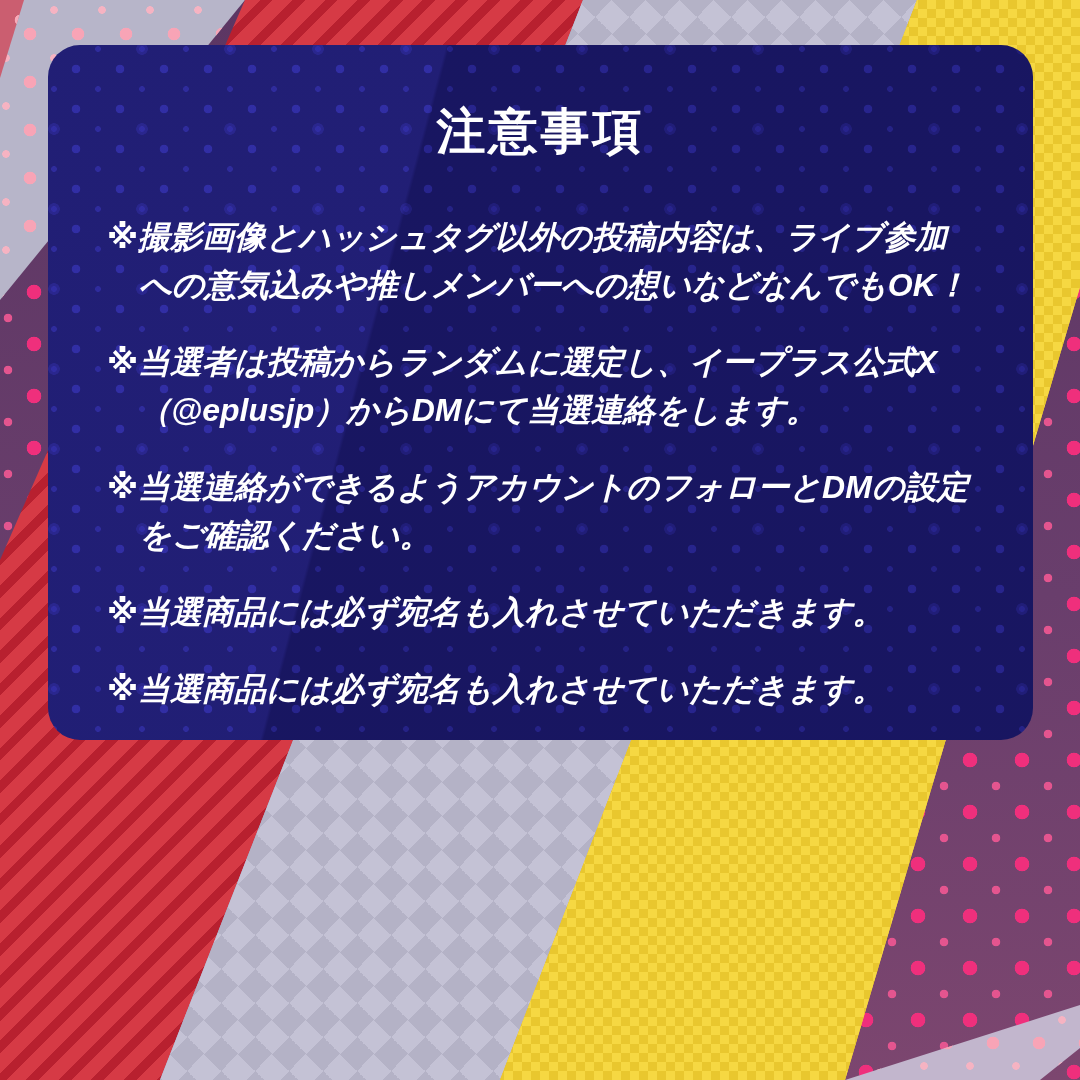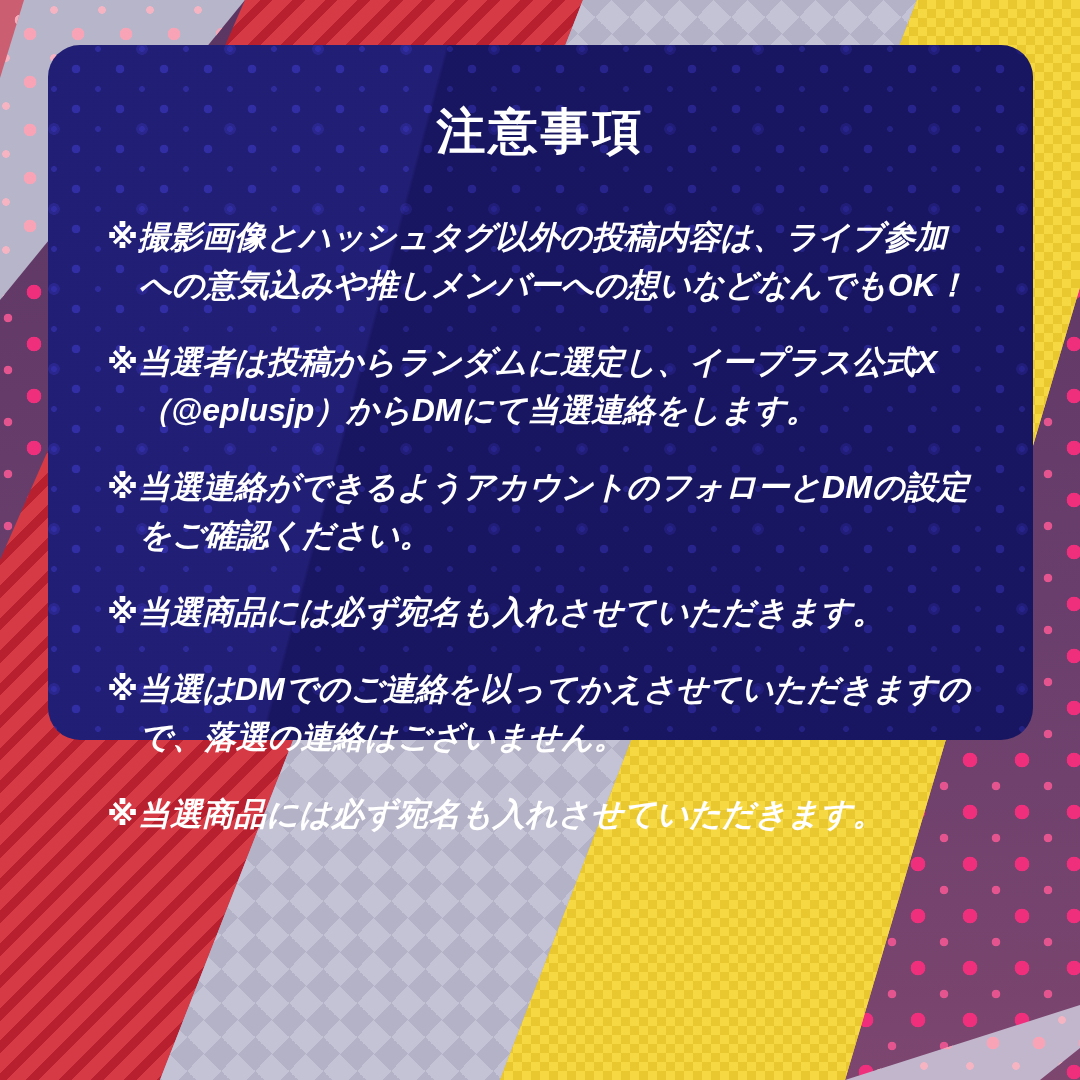--- a/index.html
+++ b/index.html
@@ -107,18 +107,17 @@
   <div class="layer band-yellow"></div>
   <div class="layer band-lavender-bottom"></div>
 
   <div class="panel">
     <h1 class="title">注意事項</h1>
     <ul class="notes">
       <li>※撮影画像とハッシュタグ以外の投稿内容は、ライブ参加への意気込みや推しメンバーへの想いなどなんでもOK！</li>
       <li>※当選者は投稿からランダムに選定し、イープラス公式X（@eplusjp）からDMにて当選連絡をします。</li>
       <li>※当選連絡ができるようアカウントのフォローとDMの設定をご確認ください。</li>
       <li>※当選商品には必ず宛名も入れさせていただきます。</li>
-      <li>※当選はDMでのご連絡を以ってかえさせていただきますので、落選の連絡はございません。</li>
       <li>※当選商品には必ず宛名も入れさせていただきます。</li>
     </ul>
   </div>
 
 </div>
 
 </body></html>

